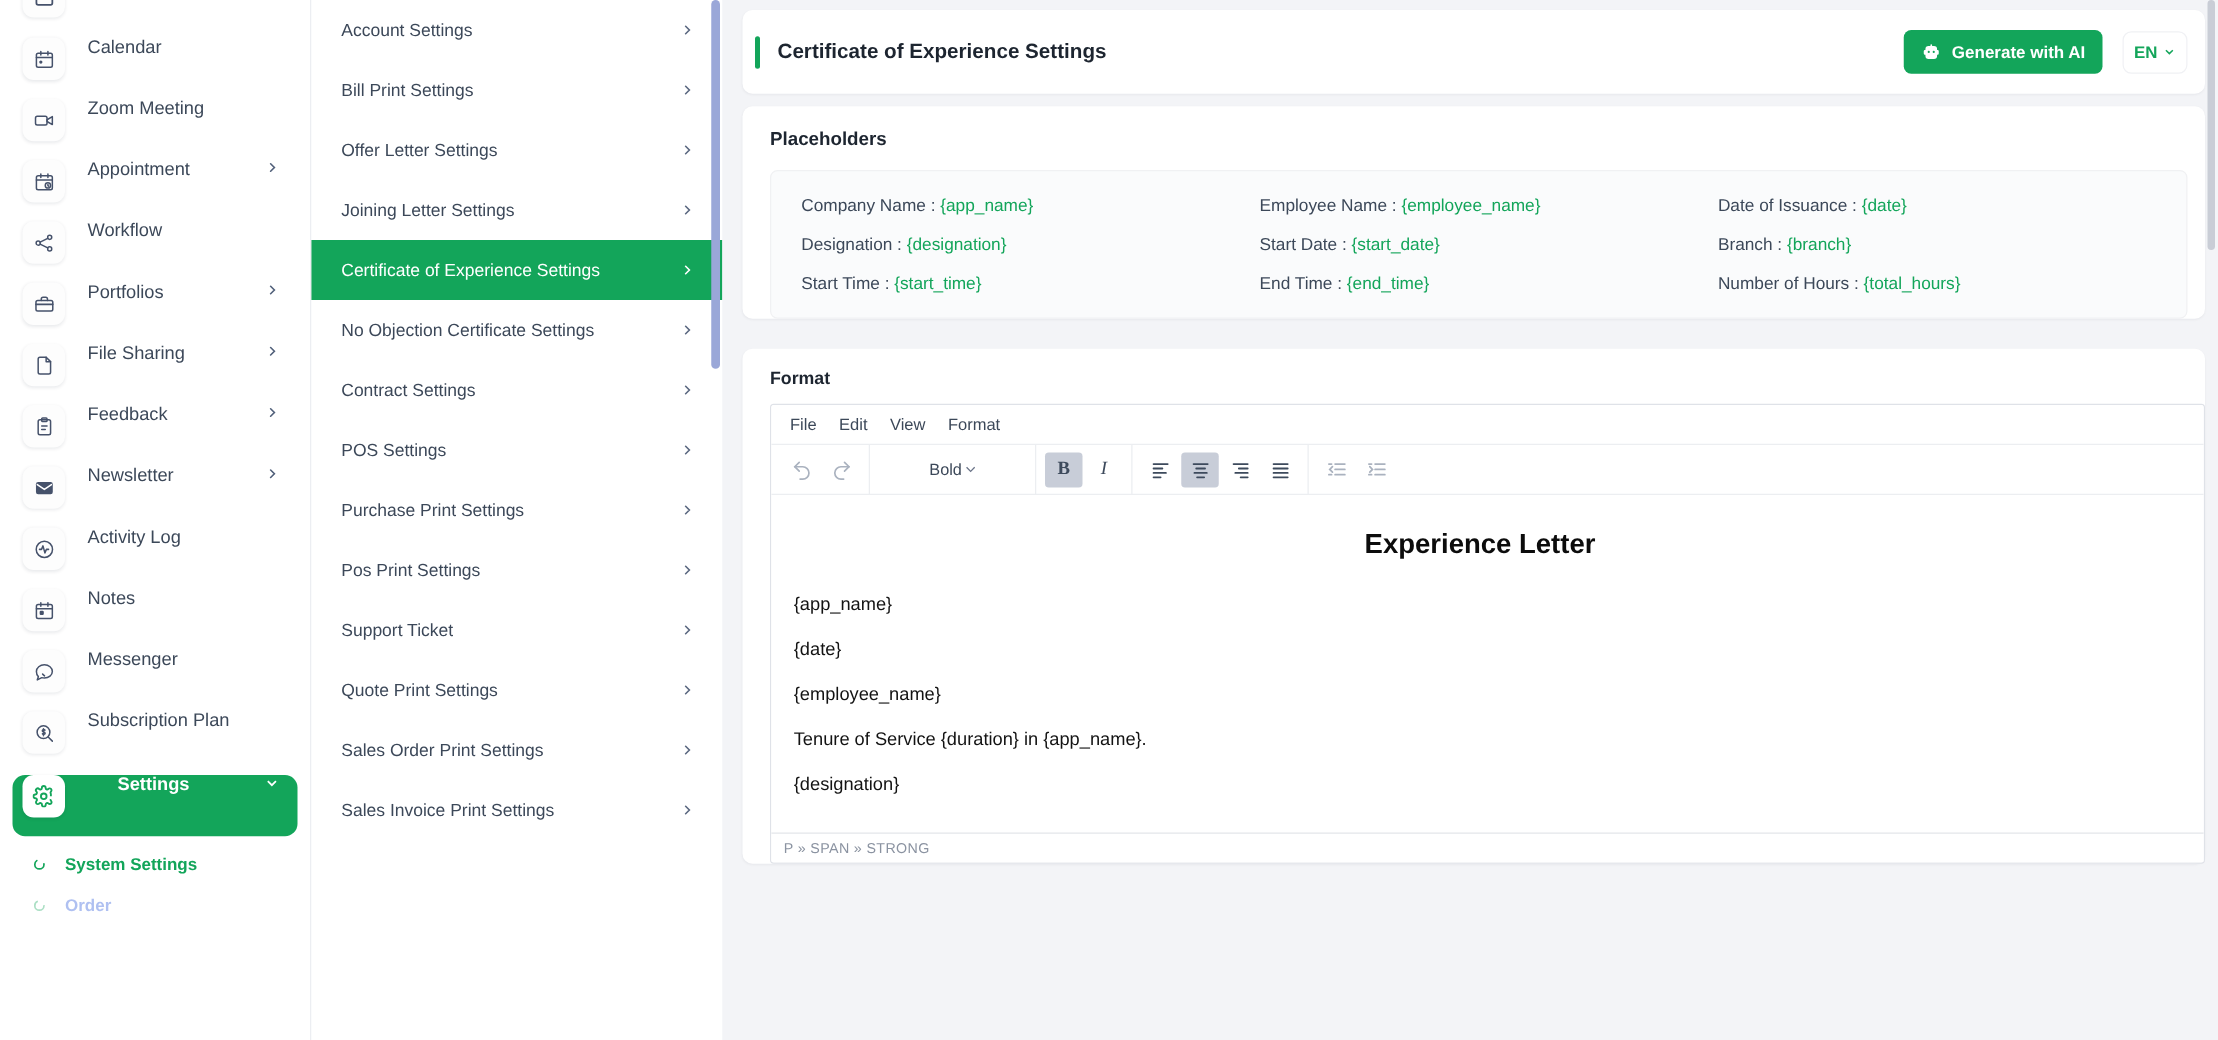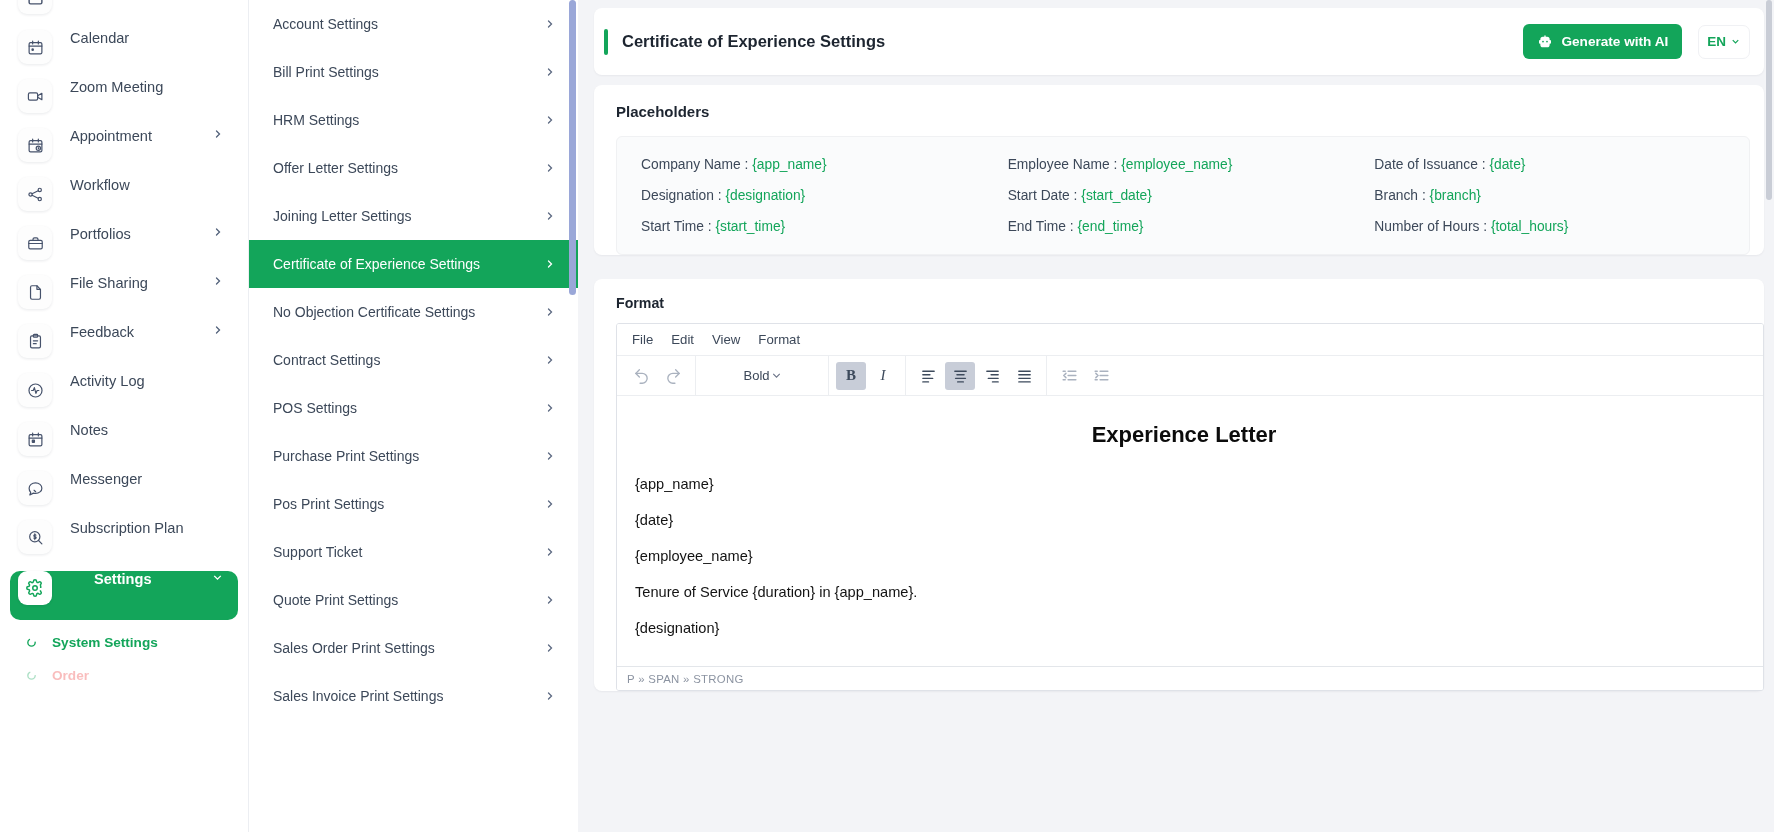--- a/index.html
+++ b/index.html
@@ -275,20 +275,34 @@
         </div>
         <div class="nav-item">
           <span class="ico">
             <svg width="17" height="17" viewBox="0 0 24 24" fill="none" stroke="currentColor" stroke-width="1.7" stroke-linecap="round" stroke-linejoin="round">
               <rect x="5" y="4" width="14" height="17" rx="2"></rect>
               <rect x="9" y="2" width="6" height="4" rx="1"></rect>
               <path d="M9 11h6M9 15h4"></path>
             </svg>
           </span>
           <span class="lbl">Feedback</span>
+          <span class="chev">
+            <svg width="12" height="12" viewBox="0 0 24 24" fill="none" stroke="currentColor" stroke-width="2.6" stroke-linecap="round">
+              <path d="M9 6l6 6-6 6"></path>
+            </svg>
+          </span>
+        </div>
+        <div class="nav-item">
+          <span class="ico">
+            <svg width="17" height="17" viewBox="0 0 24 24" fill="none" stroke="currentColor" stroke-width="1.7" stroke-linecap="round" stroke-linejoin="round">
+              <rect x="2.5" y="5" width="19" height="14" rx="2.5" fill="currentColor" stroke="none"></rect>
+              <path d="M4 8l8 5.5L20 8" stroke="#fff" stroke-width="1.8" fill="none"></path>
+            </svg>
+          </span>
+          <span class="lbl">Newsletter</span>
           <span class="chev">
             <svg width="12" height="12" viewBox="0 0 24 24" fill="none" stroke="currentColor" stroke-width="2.6" stroke-linecap="round">
               <path d="M9 6l6 6-6 6"></path>
             </svg>
           </span>
         </div>
         <div class="nav-item">
           <span class="ico">
             <svg width="17" height="17" viewBox="0 0 24 24" fill="none" stroke="currentColor" stroke-width="1.7" stroke-linecap="round" stroke-linejoin="round">
               <circle cx="12" cy="12" r="9.2"></circle>
@@ -353,44 +367,36 @@
           <span class="sublbl">System Settings</span>
         </div>
       </div>
 
     <div class="nav-sub" style="opacity:.35; height:22px; overflow:hidden;">
       <span class="dot">
         <svg width="11" height="11" viewBox="0 0 24 24" fill="none" stroke="#13a55a" stroke-width="3">
             <circle cx="12" cy="12" r="8" stroke-dasharray="34 14"></circle>
           </svg>
       </span>
-      <span class="sublbl" style="color:#ef4444;">Order</span>
+      <span class="sublbl" style="color:#1d4ed8;">Order</span>
     </div>
   </aside>
 
   <nav class="settings-col">
     <div class="settings-inner" id="settings-list">
         <div class="set-item">
           <span>Account Settings</span>
           <span class="schev">
             <svg width="12" height="12" viewBox="0 0 24 24" fill="none" stroke="currentColor" stroke-width="2.6" stroke-linecap="round">
               <path d="M9 6l6 6-6 6"></path>
             </svg>
           </span>
         </div>
         <div class="set-item">
           <span>Bill Print Settings</span>
-          <span class="schev">
-            <svg width="12" height="12" viewBox="0 0 24 24" fill="none" stroke="currentColor" stroke-width="2.6" stroke-linecap="round">
-              <path d="M9 6l6 6-6 6"></path>
-            </svg>
-          </span>
-        </div>
-        <div class="set-item">
-          <span>HRM Settings</span>
           <span class="schev">
             <svg width="12" height="12" viewBox="0 0 24 24" fill="none" stroke="currentColor" stroke-width="2.6" stroke-linecap="round">
               <path d="M9 6l6 6-6 6"></path>
             </svg>
           </span>
         </div>
         <div class="set-item">
           <span>Offer Letter Settings</span>
           <span class="schev">
             <svg width="12" height="12" viewBox="0 0 24 24" fill="none" stroke="currentColor" stroke-width="2.6" stroke-linecap="round">

